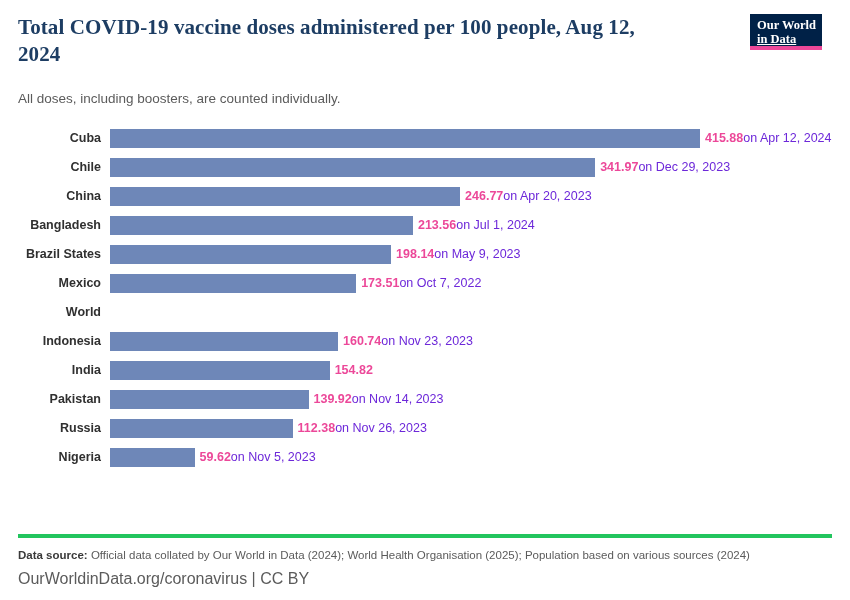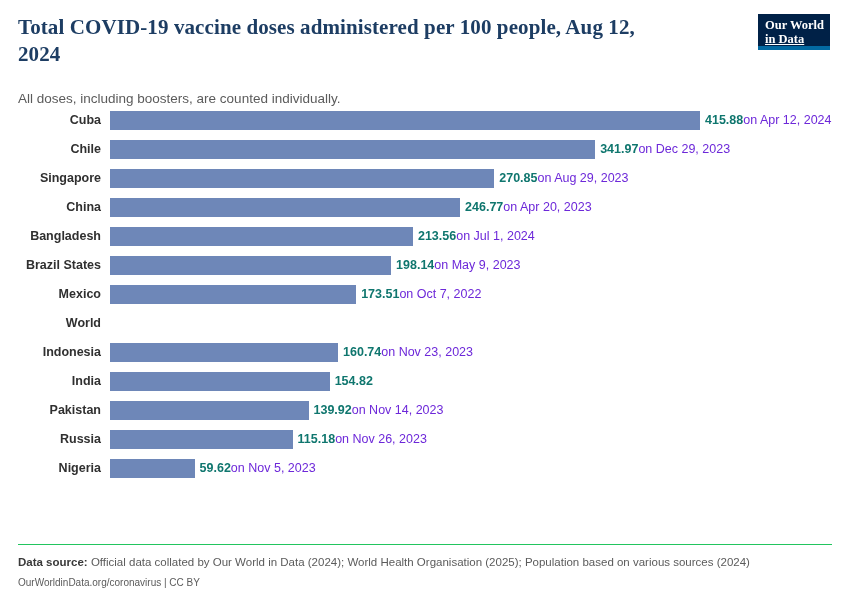--- a/index.html
+++ b/index.html
@@ -12,21 +12,21 @@
     background: #ffffff;
     font-family: "Liberation Sans", sans-serif;
     color: #333333;
     overflow: hidden;
   }
   .page {
     position: relative;
     width: 850px;
     height: 600px;
     box-sizing: border-box;
-    padding: 14px 20px 0 18px;
+    padding: 14px 28px 0 18px;
   }
   .header {
     position: relative;
   }
   .title {
     font-family: "Liberation Serif", serif;
     font-size: 21px;
     font-weight: 700;
     color: #1d3d63;
     line-height: 1.3;
@@ -47,26 +47,27 @@
     width: 72px;
     height: 36px;
     background: #002147;
     color: #ffffff;
     font-family: "Liberation Serif", serif;
     font-weight: 700;
     font-size: 12.5px;
     line-height: 1.15;
     padding: 4px 6px 0 7px;
     box-sizing: border-box;
-    border-bottom: 4px solid #0369a1;
+    border-bottom: 4px solid #ec4899;
   }
   .owid-logo .l2 { display: block; text-decoration: underline; }
 
   .chart {
     position: relative;
+    margin-top: 18px;
     width: 814px;
     height: 400px;
   }
   .row {
     display: flex;
     align-items: center;
     height: 29px;
   }
   .row-label {
     width: 92px;
@@ -91,47 +92,47 @@
     background: #6e87b8;
   }
   .bar-value {
     font-size: 12.5px;
     color: #444444;
     margin-left: 5px;
     white-space: nowrap;
   }
   .bar-value .num {
     font-weight: 700;
-    color: #0f766e;
+    color: #ec4899;
   }
   .bar-value .date {
     color: #6d28d9;
     font-weight: 400;
   }
 
   .footer {
     position: absolute;
     left: 18px;
     right: 18px;
     bottom: 12px;
-    border-top: 1px solid #22c55e;
+    border-top: 4px solid #22c55e;
     padding-top: 9px;
   }
   .source {
     font-size: 11.5px;
     color: #5b5b5b;
     line-height: 1.45;
     margin: 0;
   }
   .source b {
     color: #3a3a3a;
     font-weight: 700;
   }
   .footer-link {
-    font-size: 10px;
+    font-size: 16px;
     color: #5b5b5b;
     margin-top: 6px;
   }
 </style>
 </head>
 <body>
 
 <div class="page">
 
   <div class="header">
@@ -152,27 +153,20 @@
         </div>
       </div>
       <div class="row">
         <div class="row-label">Chile</div>
         <div class="bar-area">
           <div class="bar" style="width: 485.145px; background: rgb(110, 135, 184);"></div>
           <div class="bar-value"><span class="num">341.97</span><span class="date">on Dec 29, 2023</span></div>
         </div>
       </div>
       <div class="row">
-        <div class="row-label">Singapore</div>
-        <div class="bar-area">
-          <div class="bar" style="width: 384.249px; background: rgb(110, 135, 184);"></div>
-          <div class="bar-value"><span class="num">270.85</span><span class="date">on Aug 29, 2023</span></div>
-        </div>
-      </div>
-      <div class="row">
         <div class="row-label">China</div>
         <div class="bar-area">
           <div class="bar" style="width: 350.087px; background: rgb(110, 135, 184);"></div>
           <div class="bar-value"><span class="num">246.77</span><span class="date">on Apr 20, 2023</span></div>
         </div>
       </div>
       <div class="row">
         <div class="row-label">Bangladesh</div>
         <div class="bar-area">
           <div class="bar" style="width: 302.973px; background: rgb(110, 135, 184);"></div>
@@ -214,21 +208,21 @@
         <div class="row-label">Pakistan</div>
         <div class="bar-area">
           <div class="bar" style="width: 198.501px; background: rgb(110, 135, 184);"></div>
           <div class="bar-value"><span class="num">139.92</span><span class="date">on Nov 14, 2023</span></div>
         </div>
       </div>
       <div class="row">
         <div class="row-label">Russia</div>
         <div class="bar-area">
           <div class="bar" style="width: 182.598px; background: rgb(110, 135, 184);"></div>
-          <div class="bar-value"><span class="num">115.18</span><span class="date">on Nov 26, 2023</span></div>
+          <div class="bar-value"><span class="num">112.38</span><span class="date">on Nov 26, 2023</span></div>
         </div>
       </div>
       <div class="row">
         <div class="row-label">Nigeria</div>
         <div class="bar-area">
           <div class="bar" style="width: 84.5816px; background: rgb(110, 135, 184);"></div>
           <div class="bar-value"><span class="num">59.62</span><span class="date">on Nov 5, 2023</span></div>
         </div>
       </div>
     </div>

